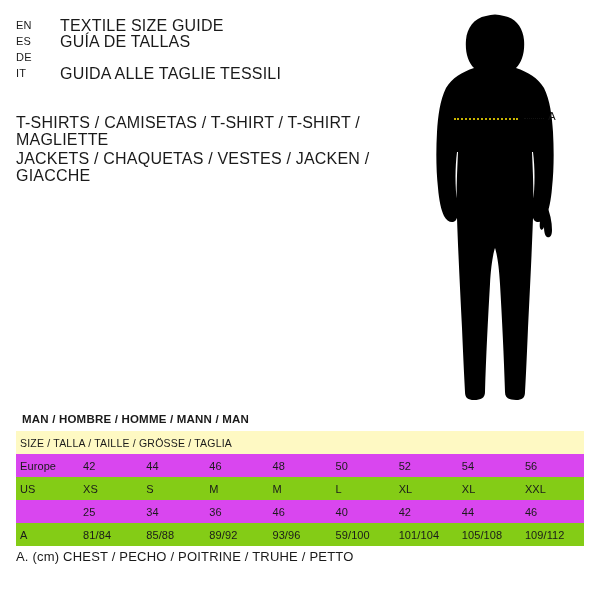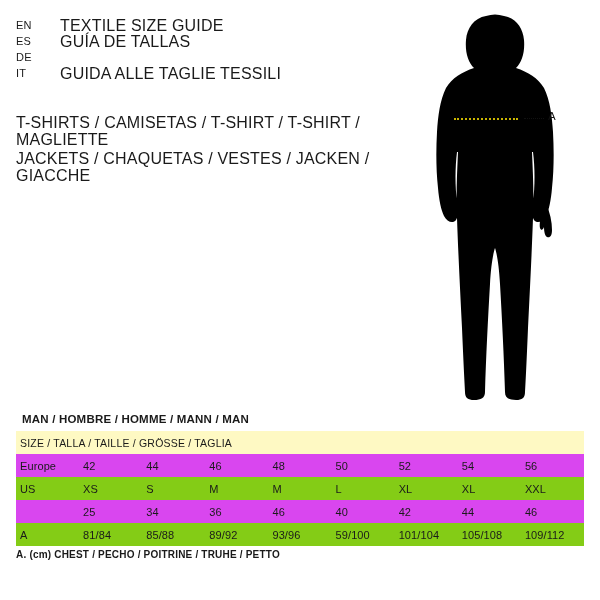--- a/index.html
+++ b/index.html
@@ -136,22 +136,22 @@
   tr.row-dark td {
     background: #84cc16;
   }
   td.col-label { width: 86px; }
   td.col-v { width: 69px; }
 
   .table-note {
     position: absolute;
     left: 16px;
     top: 549px;
-    font-size: 10px;
-    font-weight: bold;
+    font-size: 13px;
+    font-weight: normal;
     letter-spacing: 0.2px;
   }
 </style>
 </head>
 <body>
 
 <div class="page">
 
   <div class="lang-block">
     <div class="lang-row">

